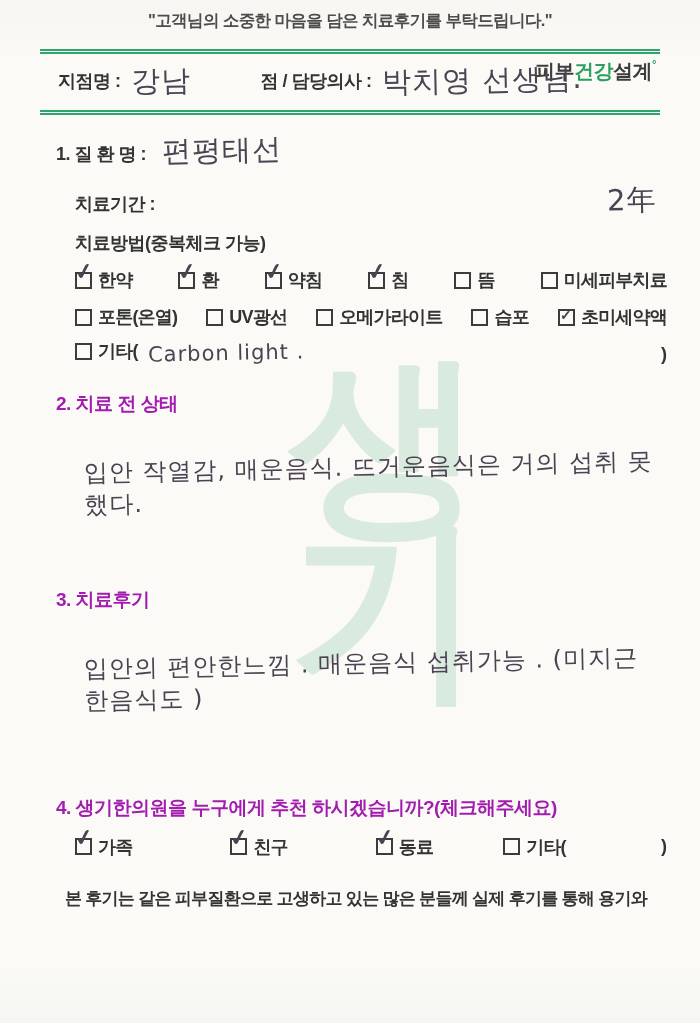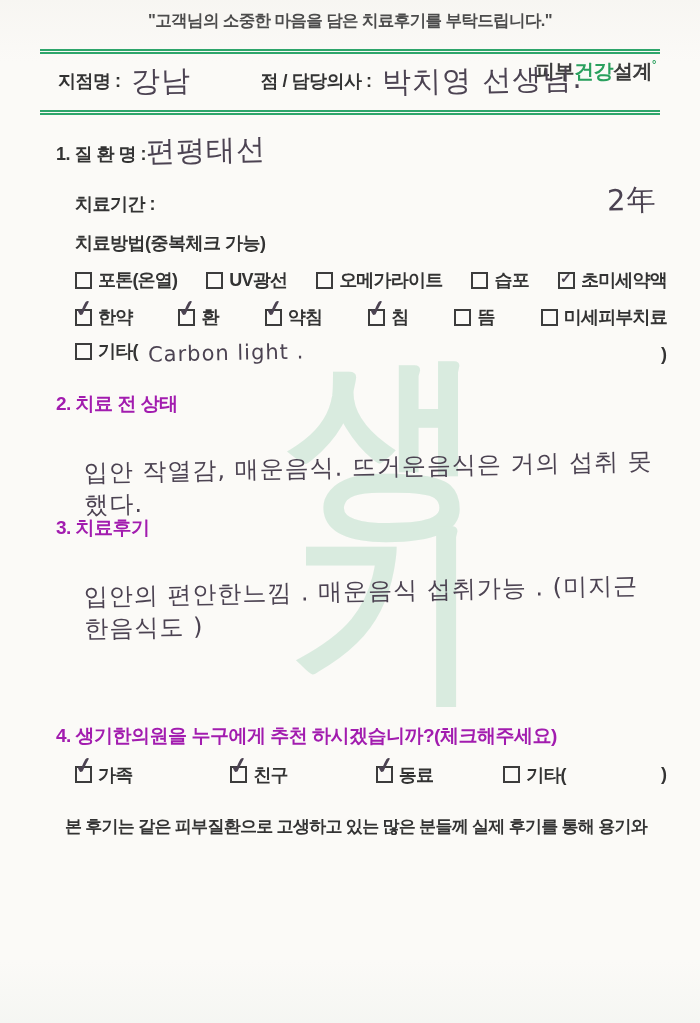--- a/index.html
+++ b/index.html
@@ -34,21 +34,21 @@
   }
   .p-label{font-size:18px;font-weight:700;color:#333;letter-spacing:-.5px;white-space:nowrap;}
 
   
   .hw{font-family:"DejaVu Sans",sans-serif;color:#4c4352;font-weight:400;letter-spacing:1px;transform:rotate(-1.2deg);display:inline-block;}
   .hw-lg{font-size:29px;}
   .hw-md{font-size:24px;}
   .hw-sm{font-size:21px;}
 
   .body-col{margin:0 44px 0 56px;}
-  .line{display:flex;align-items:baseline;}
+  .line{display:flex;align-items:baseline;gap:16px;}
   .mt1{margin-top:16px;} .mt2{margin-top:10px;justify-content:space-between;}
 
   .cb-row{display:flex;justify-content:space-between;align-items:center;margin-top:13px;width:592px;}
   .cb-item{display:inline-flex;align-items:center;white-space:nowrap;}
   .cb-box{width:13px;height:13px;border:2px solid #3c3c3c;display:inline-block;position:relative;margin-right:6px;flex:0 0 auto;}
   .cb-label{font-size:18px;font-weight:700;color:#333;letter-spacing:-.8px;}
   .checked .cb-box::after{
     content:"✓";position:absolute;left:-2px;top:-13px;font-size:22px;line-height:1;
     color:#4c4352;font-weight:bold;transform:rotate(-10deg);
   }
@@ -99,84 +99,84 @@
       </div>
       <div class="line mt2" style="margin-left:19px;">
         <span class="p-label">치료기간 :</span>
         <span class="hw hw-lg">2年</span>
       </div>
       <div class="line mt2" style="margin-left:19px;">
         <span class="p-label">치료방법(중복체크 가능)</span>
       </div>
 
       <div class="cb-row" style="margin-left:19px;">
+        <span class="cb-item checked">
+          <span class="cb-box"></span>
+          <span class="cb-label">한약</span>
+          </span>
+        <span class="cb-item checked">
+          <span class="cb-box"></span>
+          <span class="cb-label">환</span>
+          </span>
+        <span class="cb-item checked">
+          <span class="cb-box"></span>
+          <span class="cb-label">약침</span>
+          </span>
+        <span class="cb-item checked">
+          <span class="cb-box"></span>
+          <span class="cb-label">침</span>
+          </span>
+        <span class="cb-item">
+          <span class="cb-box"></span>
+          <span class="cb-label">뜸</span>
+          </span>
+        <span class="cb-item">
+          <span class="cb-box"></span>
+          <span class="cb-label">미세피부치료</span>
+          </span>
+      </div>
+
+      <div class="cb-row" style="margin-left:19px;">
         <span class="cb-item">
           <span class="cb-box"></span>
           <span class="cb-label">포톤(온열)</span>
           </span>
         <span class="cb-item">
           <span class="cb-box"></span>
           <span class="cb-label">UV광선</span>
           </span>
         <span class="cb-item">
           <span class="cb-box"></span>
           <span class="cb-label">오메가라이트</span>
           </span>
         <span class="cb-item">
           <span class="cb-box"></span>
           <span class="cb-label">습포</span>
           </span>
         <span class="cb-item check-in checked">
           <span class="cb-box"></span>
           <span class="cb-label">초미세약액</span>
-          </span>
-      </div>
-
-      <div class="cb-row" style="margin-left:19px;">
-        <span class="cb-item checked">
-          <span class="cb-box"></span>
-          <span class="cb-label">한약</span>
-          </span>
-        <span class="cb-item checked">
-          <span class="cb-box"></span>
-          <span class="cb-label">환</span>
-          </span>
-        <span class="cb-item checked">
-          <span class="cb-box"></span>
-          <span class="cb-label">약침</span>
-          </span>
-        <span class="cb-item checked">
-          <span class="cb-box"></span>
-          <span class="cb-label">침</span>
-          </span>
-        <span class="cb-item">
-          <span class="cb-box"></span>
-          <span class="cb-label">뜸</span>
-          </span>
-        <span class="cb-item">
-          <span class="cb-box"></span>
-          <span class="cb-label">미세피부치료</span>
           </span>
       </div>
 
       <div class="etc-line" style="margin-left:19px;">
         <span class="cb-item">
           <span class="cb-box"></span>
           <span class="cb-label">기타(</span>
           </span>
         <span class="hw hw-sm" style="margin-left:10px;">Carbon light .</span>
         <span class="etc-close">)</span>
       </div>
 
       
       <div class="sec-head" style="margin-top:26px;">2. 치료 전 상태</div>
       <div class="note hw hw-md" style="margin-top:34px;">입안 작열감, 매운음식. 뜨거운음식은 거의 섭취 못했다.</div>
 
       
-      <div class="sec-head" style="">3. 치료후기</div>
+      <div class="sec-head" style="margin-top:72px;">3. 치료후기</div>
       <div class="note hw hw-md" style="margin-top:34px;">입안의 편안한느낌 . 매운음식 섭취가능 . (미지근한음식도 )</div>
 
       
       <div class="sec-head" style="margin-top:84px;">4. 생기한의원을 누구에게 추천 하시겠습니까?(체크해주세요)</div>
       <div class="sec4-row" style="margin-left:19px;">
         <span class="cb-item checked">
           <span class="cb-box"></span>
           <span class="cb-label">가족</span>
           </span>
         <span class="gap1"></span>

